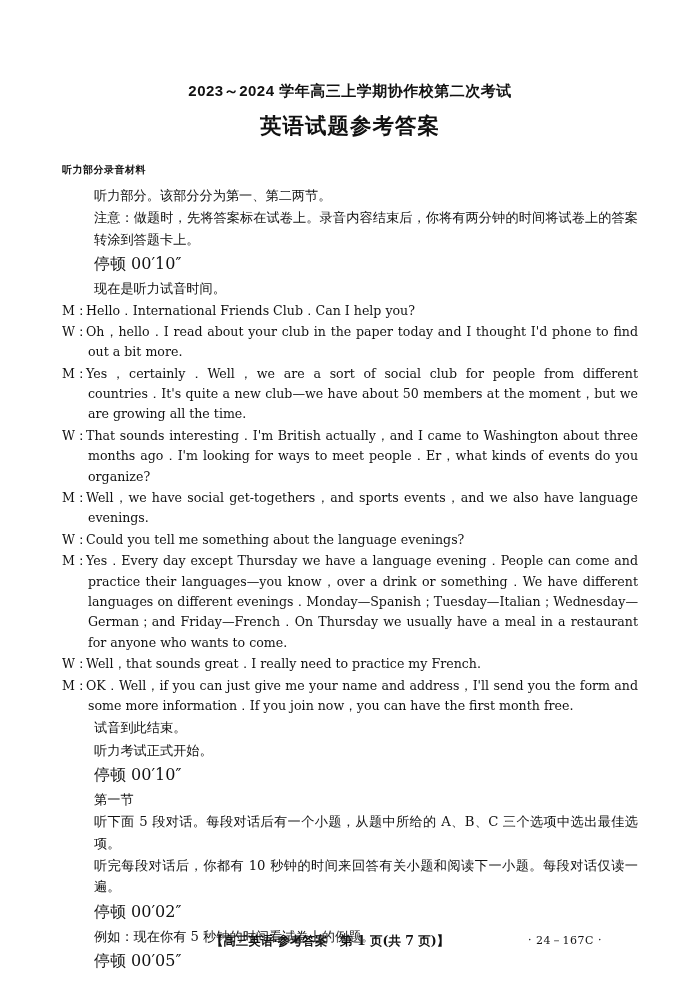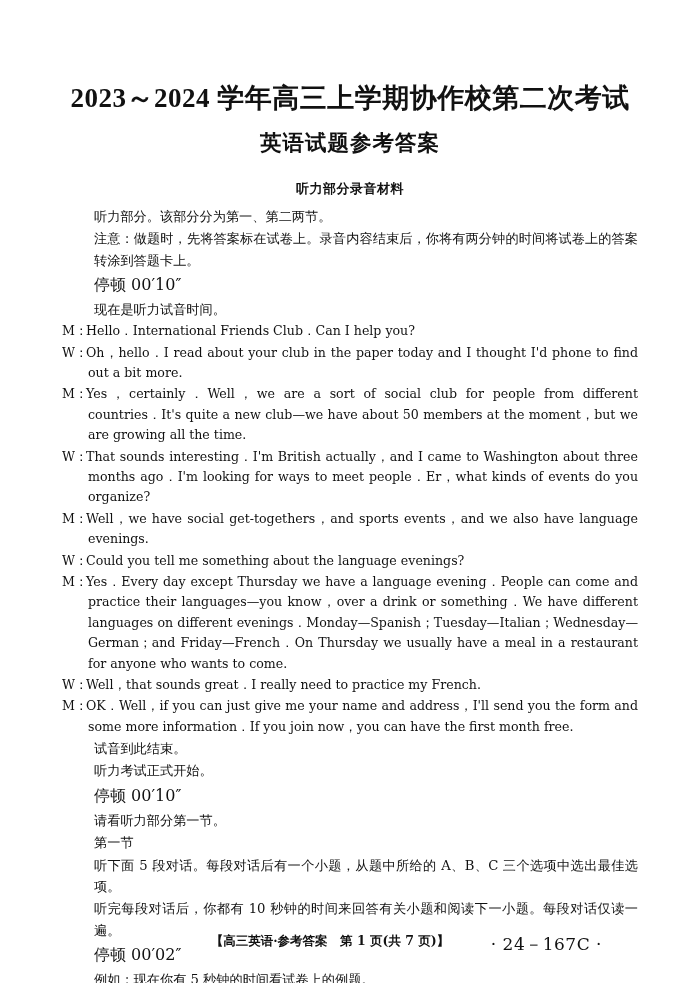--- a/index.html
+++ b/index.html
@@ -18,41 +18,40 @@
   .page {
     position: absolute;
     left: 0; top: 0;
     width: 700px;
     height: 983px;
     box-sizing: border-box;
     padding: 58px 62px 0 62px;
   }
   .title-1 {
     text-align: center;
-    font-family: Liberation Serif, serif;
+    font-family: Liberation Sans, sans-serif;
     font-weight: bold;
-    font-size: 27px;
+    font-size: 15px;
     letter-spacing: 0.5px;
     margin: 22px 0 0 0;
     line-height: 1.4;
   }
   .title-2 {
     text-align: center;
     font-family: "DejaVu Serif", serif;
     font-weight: bold;
     font-size: 21.5px;
     letter-spacing: 1px;
     margin: 10px 0 14px 0;
     line-height: 1.4;
   }
   .section-head {
-    text-align: center;
     font-family: "DejaVu Serif", serif;
     font-weight: bold;
-    font-size: 13px;
+    font-size: 10px;
     margin: 22px 0 8px 0;
     letter-spacing: 0.5px;
   }
   .body-text {
     font-size: 13.2px;
     line-height: 1.62;
     text-align: justify;
   }
   .line {
     margin: 0 0 1px 0;
@@ -89,21 +88,21 @@
     transform: translateX(-50%);
     font-family: "DejaVu Serif", serif;
     font-weight: bold;
     font-size: 12.5px;
     white-space: nowrap;
   }
   .footer-right {
     position: absolute;
     right: 58px;
     font-family: "DejaVu Serif", serif;
-    font-size: 17px;
+    font-size: 11px;
     white-space: nowrap;
     letter-spacing: 0.5px;
   }
   .pause {
     font-family: "DejaVu Serif", serif;
     font-size: 16px;
   }
 </style>
 </head>
 <body>
@@ -128,21 +127,20 @@
     <p class="dialog en"><span class="spk">W：</span><span>That sounds interesting．I'm British actually，and I came to Washington about three months ago．I'm looking for ways to meet people．Er，what kinds of events do you organize?</span></p>
     <p class="dialog en"><span class="spk">M：</span><span>Well，we have social get-togethers，and sports events，and we also have language evenings.</span></p>
     <p class="dialog en"><span class="spk">W：</span><span>Could you tell me something about the language evenings?</span></p>
     <p class="dialog en"><span class="spk">M：</span><span>Yes．Every day except Thursday we have a language evening．People can come and practice their languages—you know，over a drink or something．We have different languages on different evenings．Monday—Spanish；Tuesday—Italian；Wednesday—German；and Friday—French．On Thursday we usually have a meal in a restaurant for anyone who wants to come.</span></p>
     <p class="dialog en"><span class="spk">W：</span><span>Well，that sounds great．I really need to practice my French.</span></p>
     <p class="dialog en"><span class="spk">M：</span><span>OK．Well，if you can just give me your name and address，I'll send you the form and some more information．If you join now，you can have the first month free.</span></p>
 
     <p class="line cn">试音到此结束。</p>
     <p class="line cn">听力考试正式开始。</p>
     <p class="line pause">停顿 00′10″</p>
-    <p class="line cn">请看听力部分第一节。</p>
     <p class="line cn">第一节</p>
     <p class="line cn">听下面 5 段对话。每段对话后有一个小题，从题中所给的 A、B、C 三个选项中选出最佳选项。</p>
     <p class="line cn">听完每段对话后，你都有 10 秒钟的时间来回答有关小题和阅读下一小题。每段对话仅读一遍。</p>
     <p class="line pause">停顿 00′02″</p>
     <p class="line cn">例如：现在你有 5 秒钟的时间看试卷上的例题。</p>
     <p class="line pause">停顿 00′05″</p>
 
   </div>
 </div>
 

